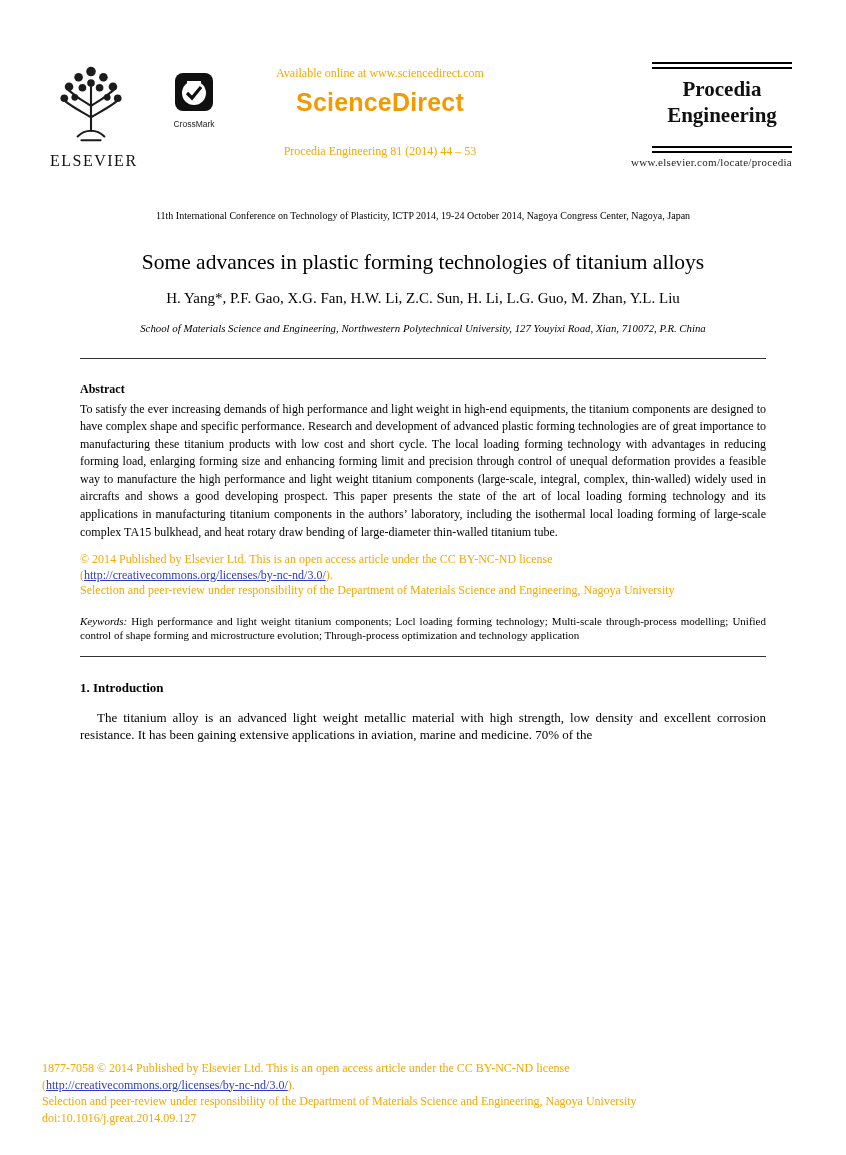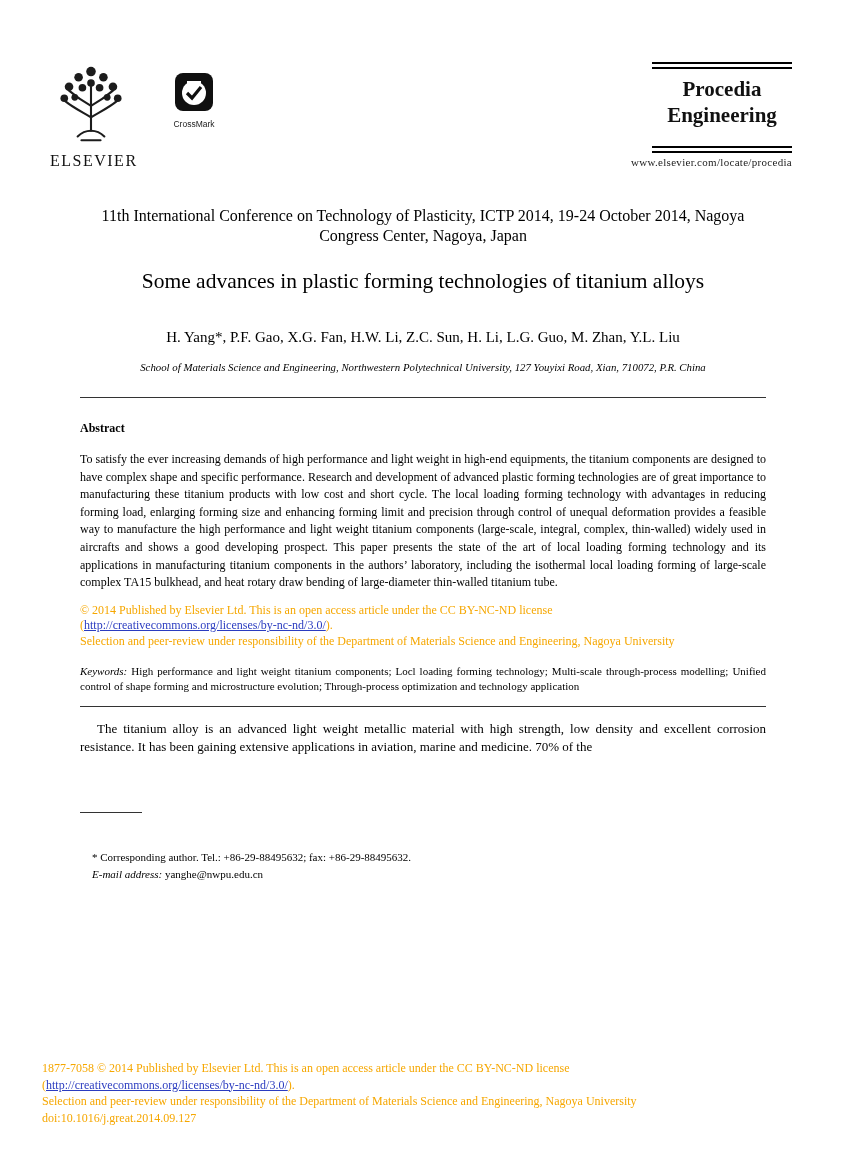--- a/index.html
+++ b/index.html
@@ -27,27 +27,27 @@
   .avail{color:var(--orange);font-size:12px;}
   .sd-logo{font-family:"Liberation Sans",sans-serif;font-weight:700;font-size:25px;color:#F49A00;margin-top:7px;letter-spacing:0.2px;}
   .jref{color:var(--orange);font-size:12px;margin-top:27px;}
   .jbox{position:absolute;right:54px;top:62px;width:140px;}
   .rule2{height:3px;border-top:2px solid #000;border-bottom:2px solid #000;}
   .jname{padding:7px 0 18px;text-align:center;font-weight:700;font-size:21px;line-height:26px;color:#111;}
   .jurl{position:absolute;right:54px;top:156px;width:220px;text-align:right;font-size:11px;color:#222;letter-spacing:0.3px;}
 
   
   .main{position:absolute;left:80px;top:206px;width:686px;}
-  .conference{text-align:center;font-size:16px;line-height:19.5px;}
+  .conference{text-align:center;font-size:10px;line-height:19.5px;}
   .paper-title{text-align:center;font-size:21.5px;margin-top:24px;font-weight:400;}
-  .authors{text-align:center;font-size:15px;margin-top:35px;}
+  .authors{text-align:center;font-size:15px;margin-top:15px;}
   .affil{text-align:center;font-style:italic;font-size:10.8px;margin-top:15px;}
   .hrule{border:none;border-top:1px solid #333;margin:24px 0 0;height:0;}
   .abs-h{font-weight:700;font-size:12px;margin-top:23px;}
-  .abs-b{font-size:12px;line-height:17.6px;text-align:justify;margin-top:15px;}
+  .abs-b{font-size:12px;line-height:17.6px;text-align:justify;margin-top:4px;}
   .license{margin-top:11px;font-size:12px;line-height:15.5px;color:var(--orange);}
   .license .link, .footer .link{color:var(--blue);text-decoration:underline;cursor:pointer;}
   .keywords{margin-top:15px;font-size:11px;line-height:14.5px;text-align:justify;}
   .kw-label{font-style:italic;}
   .hrule.second{margin-top:13px;}
   .intro-h{font-weight:700;font-size:13px;margin-top:23px;}
   .intro-b{font-size:13px;line-height:17.5px;text-align:justify;margin-top:13px;text-indent:17px;}
 
   
   .footnote{position:absolute;left:80px;top:812px;width:420px;font-size:11px;}
@@ -95,20 +95,25 @@
   <div class="crossmark">
     <svg viewBox="0 0 40 40" width="40" height="40">
       <rect x="1" y="1" width="38" height="38" rx="8" fill="#101010"></rect>
       <circle cx="20" cy="21" r="12" fill="#ffffff"></circle>
       <path d="M13 21 l5 5 l9 -11" stroke="#101010" stroke-width="3.2" fill="none"></path>
       <rect x="13" y="9" width="14" height="3" fill="#ffffff"></rect>
     </svg>
     <div class="crossmark-label">CrossMark</div>
   </div>
 
+  <div class="center-col">
+    <div class="avail">Available online at www.sciencedirect.com</div>
+    <div class="sd-logo">ScienceDirect</div>
+    <div class="jref">Procedia Engineering 81 (2014) 44 – 53</div>
+  </div>
 
   <div class="jbox">
     <div class="rule2"></div>
     <div class="jname">
       <div>Procedia</div>
       <div>Engineering</div>
     </div>
     <div class="rule2"></div>
   </div>
   <div class="jurl">www.elsevier.com/locate/procedia</div>
@@ -132,30 +137,24 @@
       <div><span>(</span><span class="link">http://creativecommons.org/licenses/by-nc-nd/3.0/</span><span>).</span></div>
       <div>Selection and peer-review under responsibility of the Department of Materials Science and Engineering, Nagoya University</div>
     </div>
 
     <div class="keywords">
       <span class="kw-label">Keywords:</span><span> High performance and light weight titanium components; Locl loading forming technology; Multi-scale through-process modelling; Unified control of shape forming and microstructure evolution; Through-process optimization and technology application</span>
     </div>
 
     <hr class="hrule second">
 
+    <div class="intro-h">1. Introduction</div>
     <div class="intro-b">The titanium alloy is an advanced light weight metallic material with high strength, low density and excellent corrosion resistance. It has been gaining extensive applications in aviation, marine and medicine. 70% of the</div>
   </div>
 
-  <div class="footnote">
-    <div class="fn-rule"></div>
-    <div class="fn-text">
-      <div>* Corresponding author. Tel.: +86-29-88495632; fax: +86-29-88495632.</div>
-      <div><span class="fn-email-label">E-mail address:</span><span> yanghe@nwpu.edu.cn</span></div>
-    </div>
-  </div>
 
   <div class="footer">
     <div>1877-7058 © 2014 Published by Elsevier Ltd. This is an open access article under the CC BY-NC-ND license</div>
     <div><span>(</span><span class="link">http://creativecommons.org/licenses/by-nc-nd/3.0/</span><span>).</span></div>
     <div>Selection and peer-review under responsibility of the Department of Materials Science and Engineering, Nagoya University</div>
     <div>doi:10.1016/j.great.2014.09.127</div>
   </div>
 
 </div>
 

